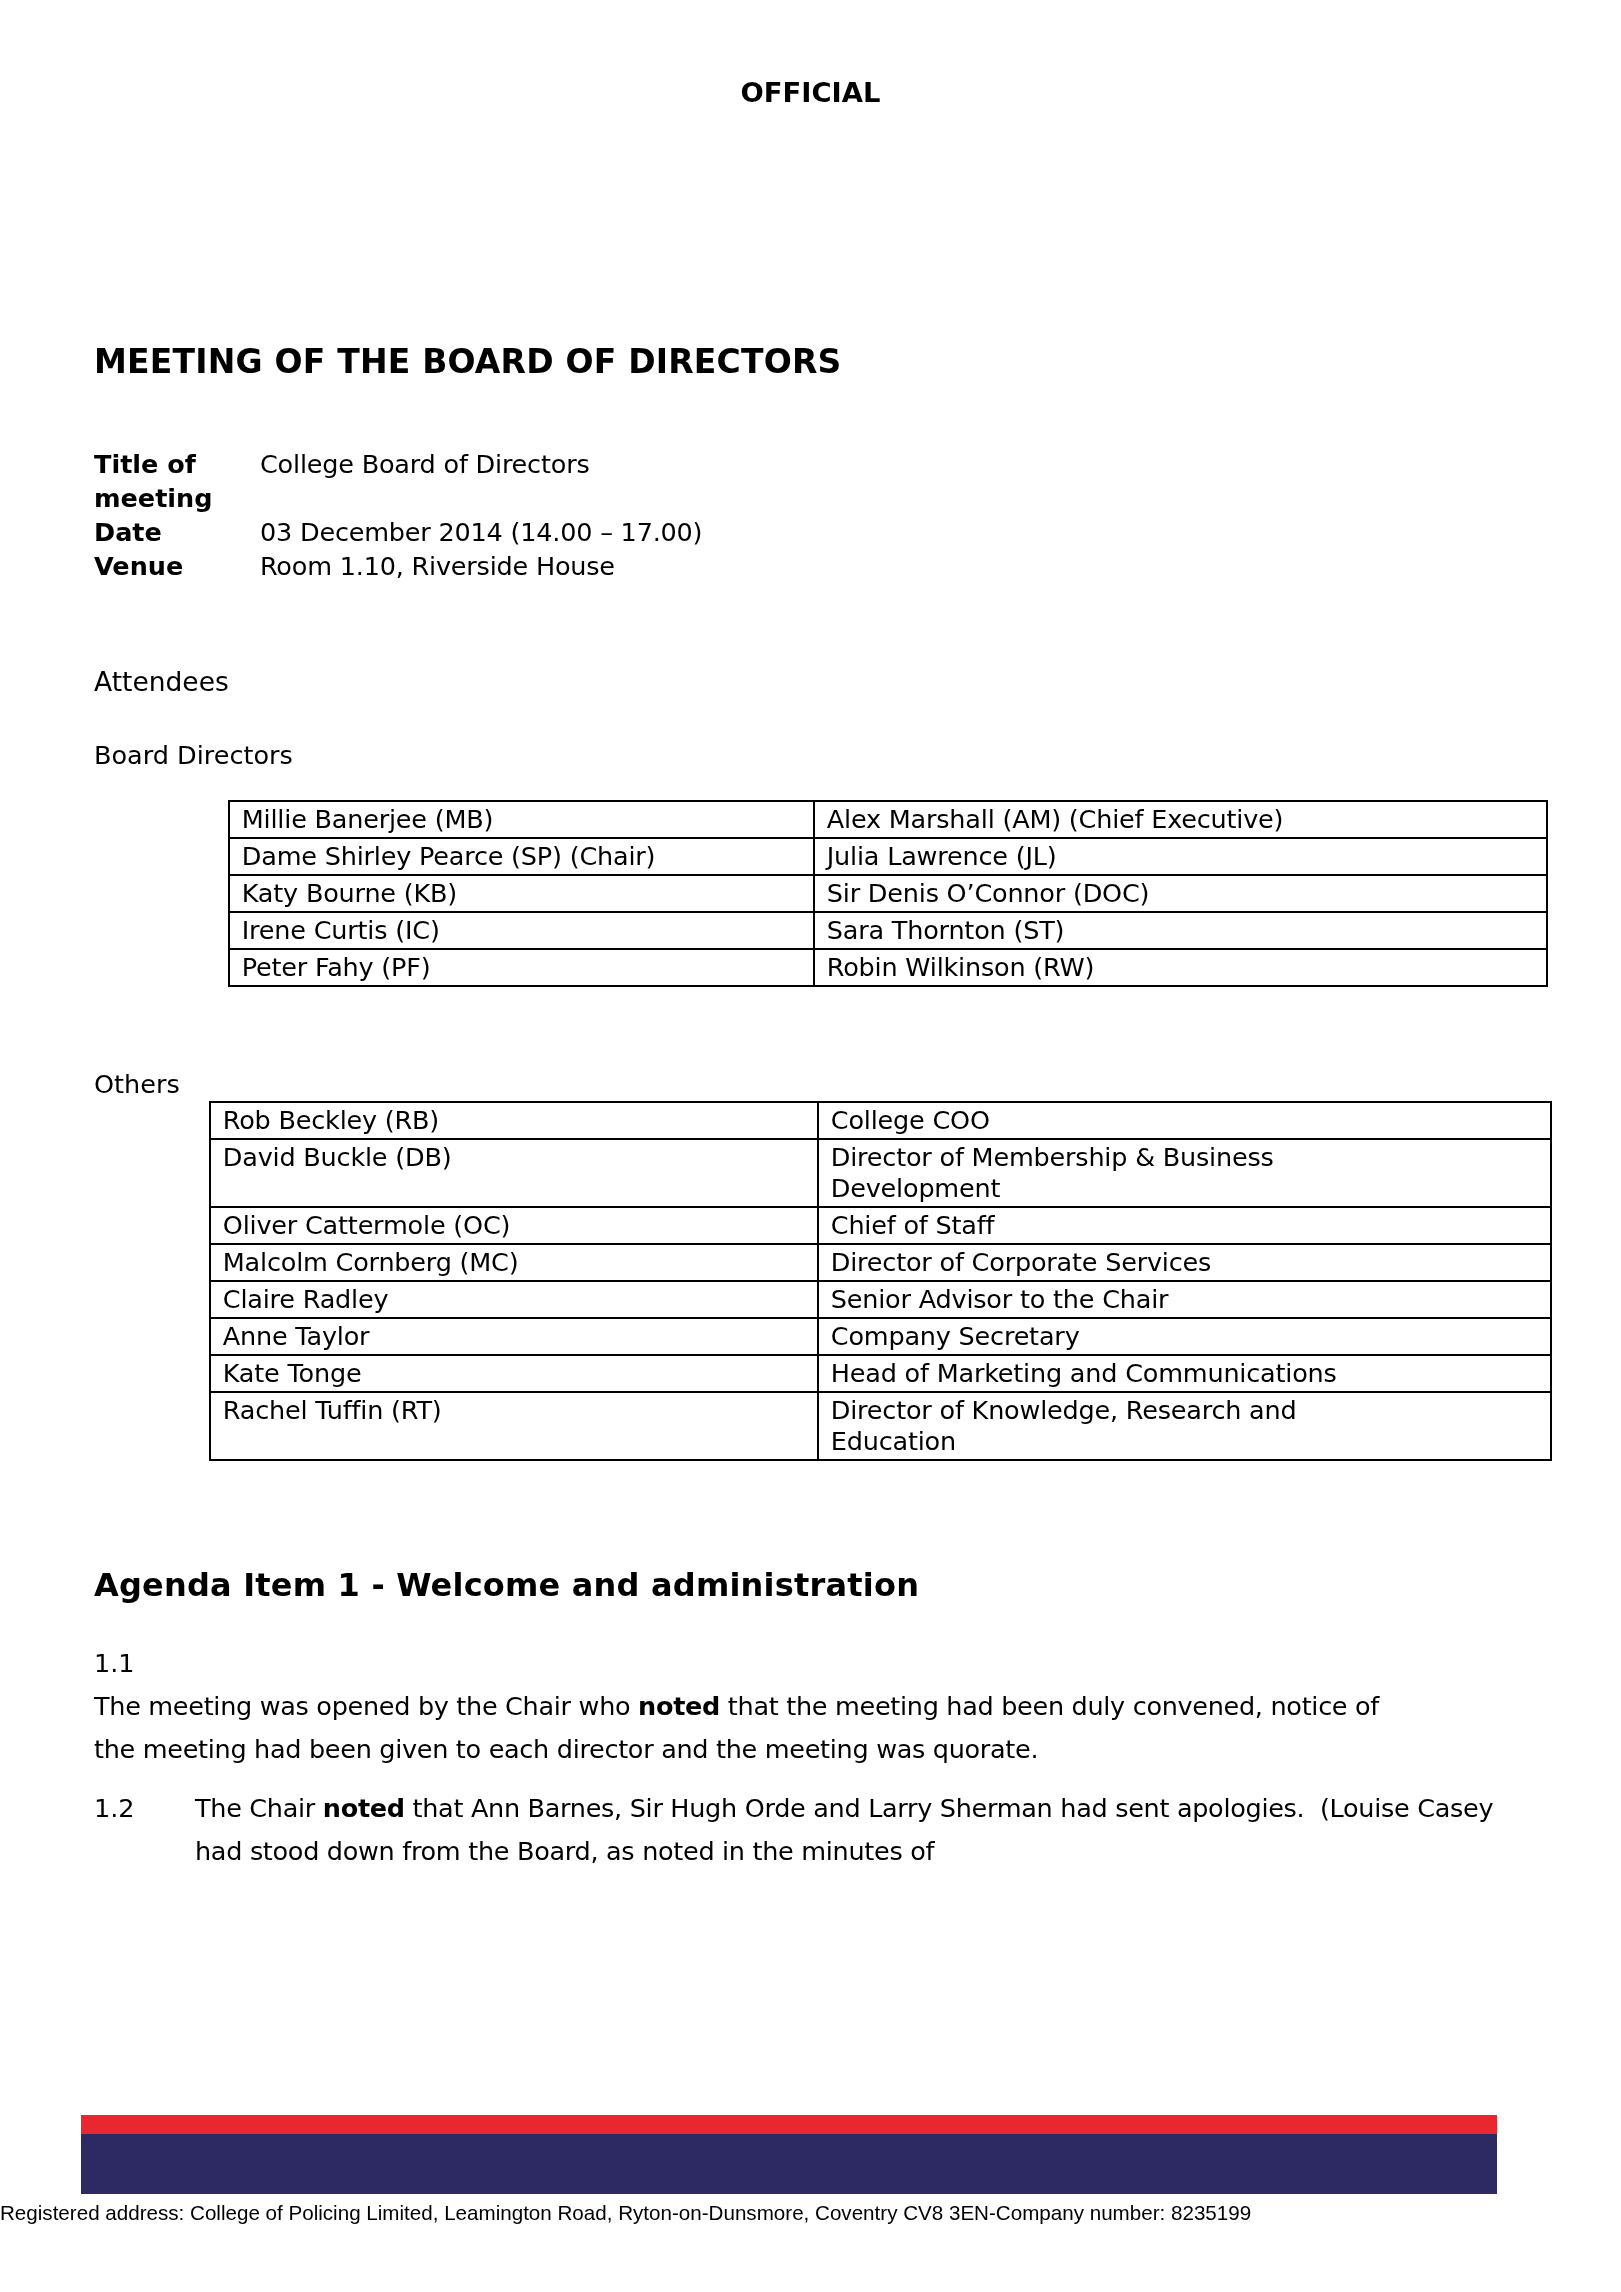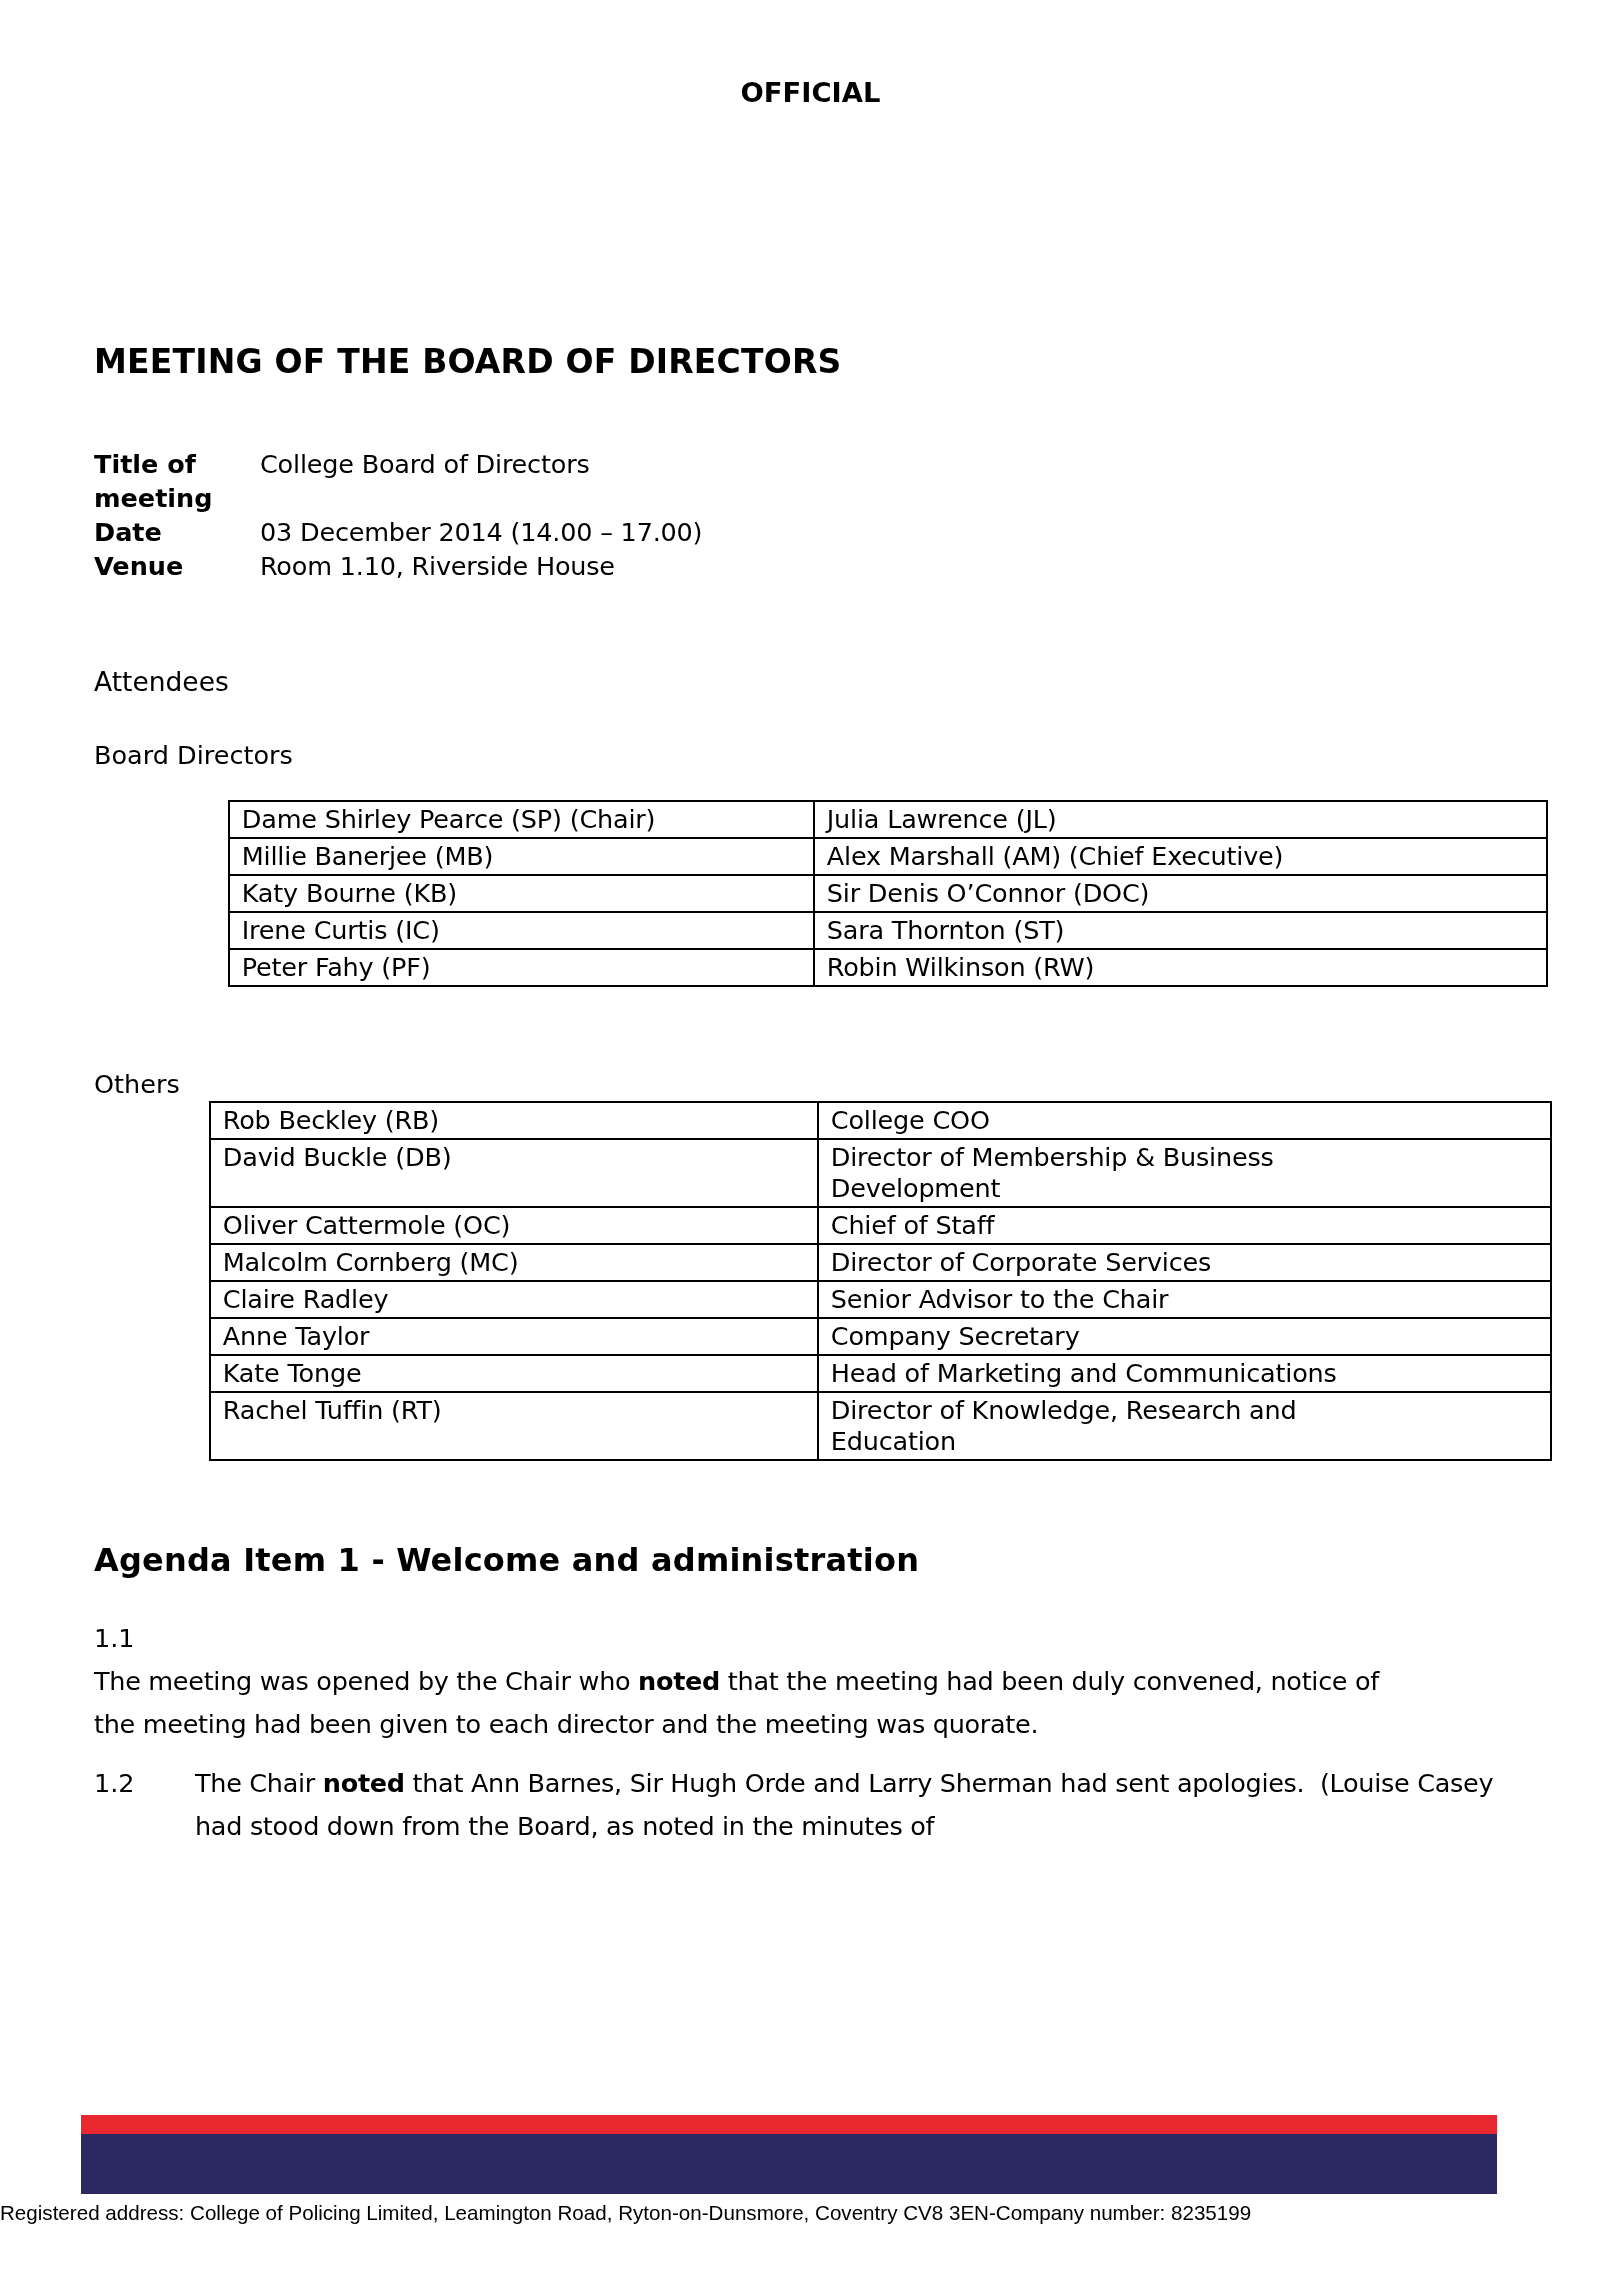--- a/index.html
+++ b/index.html
@@ -64,21 +64,21 @@
     white-space:pre-line;
     letter-spacing:-0.2px;
     overflow:hidden;
   }
   .board-table .col1 { width:585px; }
   .board-table .col2 { width:733px; }
   .others-table .col1 { width:608px; }
   .others-table .col2 { width:733px; }
 
   .agenda-heading {
-    margin-top:81px;
+    margin-top:106px;
     font-size:32px;
     font-weight:bold;
     line-height:37px;
     letter-spacing:0.2px;
   }
   .agenda-item { display:flex; font-size:25.5px; line-height:43px; }
   .agenda-item.first { margin-top:38px;flex-direction:column; }
   .agenda-item.second { margin-top:15.7px; }
   .agenda-num { width:101px; flex-shrink:0; }
   .agenda-text {
@@ -132,26 +132,26 @@
   <div class="attendees-heading">Attendees</div>
   <div class="group-label">Board Directors</div>
 
   <table class="board-table">
     <colgroup>
         <col class="col1">
         <col class="col2">
       </colgroup>
     <tbody>
       <tr>
+        <td>Millie Banerjee (MB)</td>
+        <td>Alex Marshall (AM) (Chief Executive)</td>
+      </tr>
+      <tr>
         <td>Dame Shirley Pearce (SP) (Chair)</td>
         <td>Julia Lawrence (JL)</td>
-      </tr>
-      <tr>
-        <td>Millie Banerjee (MB)</td>
-        <td>Alex Marshall (AM) (Chief Executive)</td>
       </tr>
       <tr>
         <td>Katy Bourne (KB)</td>
         <td>Sir Denis O’Connor (DOC)</td>
       </tr>
       <tr>
         <td>Irene Curtis (IC)</td>
         <td>Sara Thornton (ST)</td>
       </tr>
       <tr>

